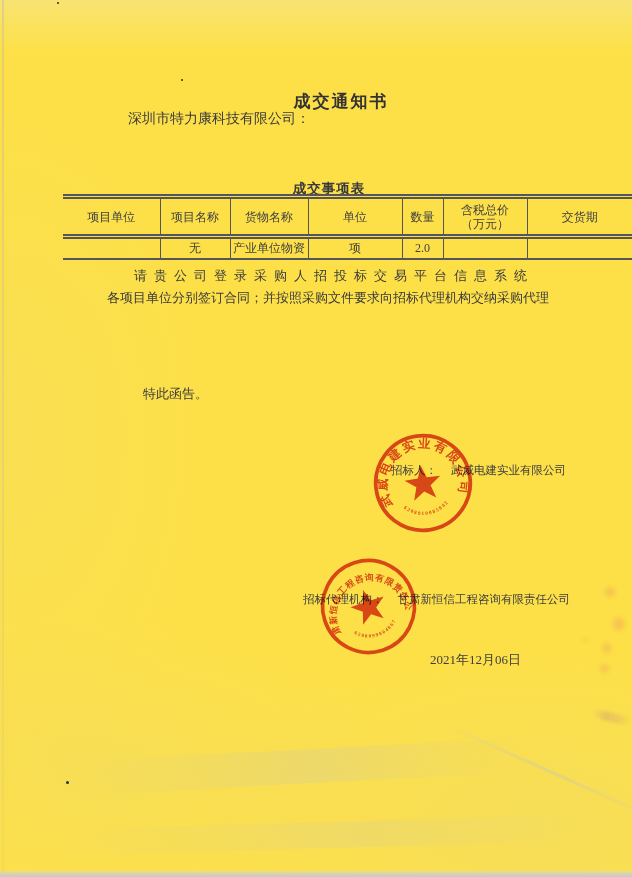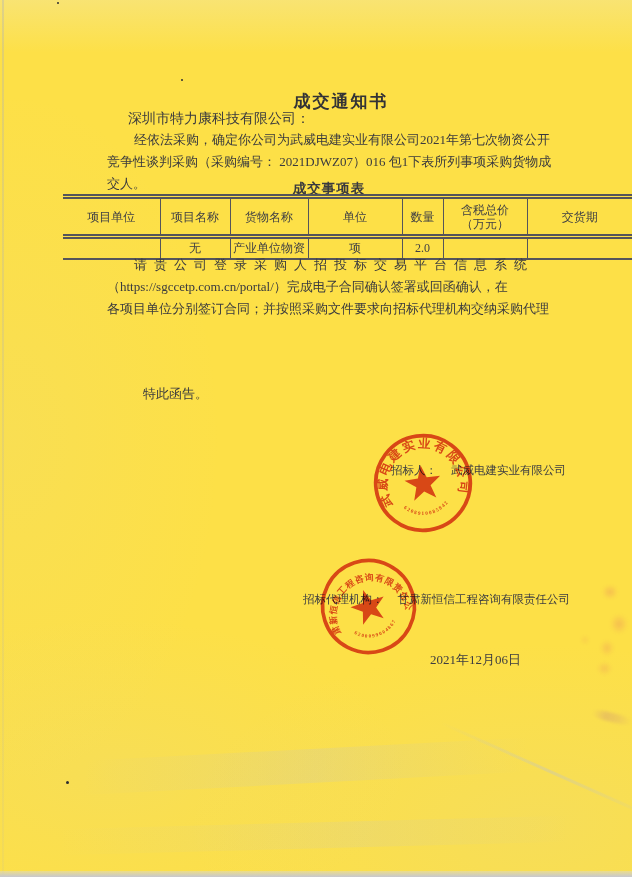--- a/index.html
+++ b/index.html
@@ -33,21 +33,21 @@
 
   
   .doc-title{
     position:absolute;left:0;top:90px;width:632px;text-align:center;
     transform:translateX(25px);
     font-size:17px;font-weight:bold;letter-spacing:2px;color:#333336;
   }
   .addressee{position:absolute;left:128px;top:110px;font-size:14px;}
   .para{position:absolute;left:107px;width:452px;font-size:13px;line-height:22px;}
   .para-1{top:129px;}
-  .para-2{top:254px;}
+  .para-2{top:265px;}
   .para .line{white-space:nowrap;height:22px;}
   .indent{padding-left:27px;}
   .justified-line{letter-spacing:7px;}
   .closing{position:absolute;left:107px;top:385px;font-size:13px;padding-left:36px;}
   .table-title{
     position:absolute;left:0;top:180px;width:632px;text-align:center;
     transform:translateX(13px);font-size:13.5px;font-weight:bold;letter-spacing:1px;
   }
 
   
@@ -97,25 +97,20 @@
 <body>
 
 <div class="page">
 
   <div class="texture"></div>
 
   <div class="doc-title">成交通知书</div>
 
   <div class="addressee">深圳市特力康科技有限公司：</div>
 
-  <div class="para para-1">
-    <div class="line indent">经依法采购，确定你公司为武威电建实业有限公司2021年第七次物资公开</div>
-    <div class="line">竞争性谈判采购（采购编号： 2021DJWZ07）016 包1下表所列事项采购货物成</div>
-    <div class="line">交人。</div>
-  </div>
 
   <div class="table-title">成交事项表</div>
 
   <table class="award-table">
     <colgroup>
       <col style="width:97px">
         <col style="width:70px">
         <col style="width:78px">
       <col style="width:94px">
         <col style="width:41px">
@@ -142,21 +137,20 @@
         <td>项</td>
         <td>2.0</td>
         <td></td>
         <td></td>
       </tr>
     </tbody>
   </table>
 
   <div class="para para-2">
     <div class="line indent justified-line">请贵公司登录采购人招投标交易平台信息系统</div>
-    <div class="line">（https://sgccetp.com.cn/portal/）完成电子合同确认签署或回函确认，在</div>
     <div class="line">各项目单位分别签订合同；并按照采购文件要求向招标代理机构交纳采购代理</div>
   </div>
 
   <div class="closing">特此函告。</div>
 
   <div class="sign-line sign-1">
     <span>招标人：</span><span class="gap"></span><span>武威电建实业有限公司</span>
   </div>
 
   <div class="sign-line sign-2">

